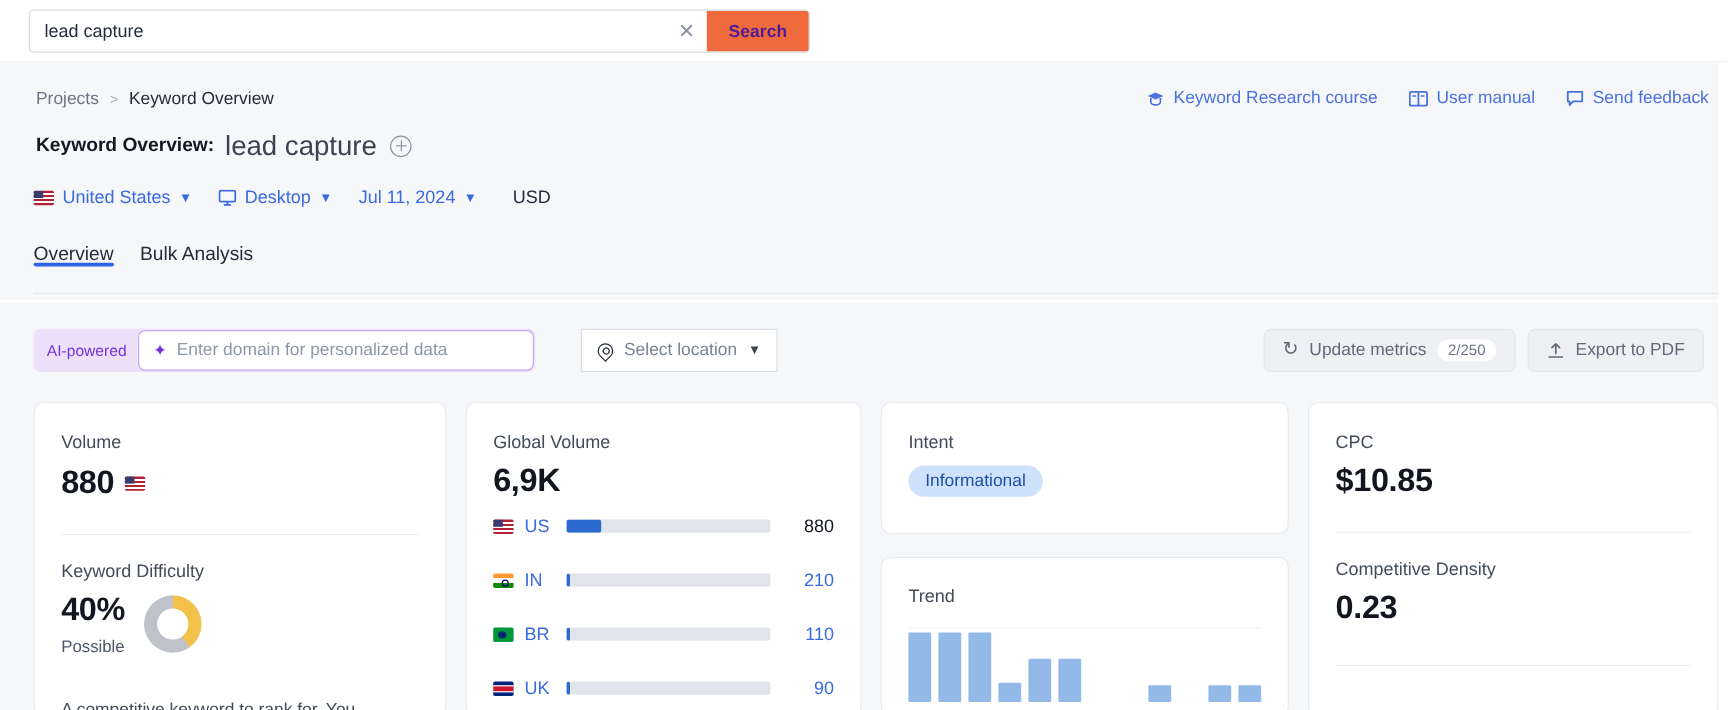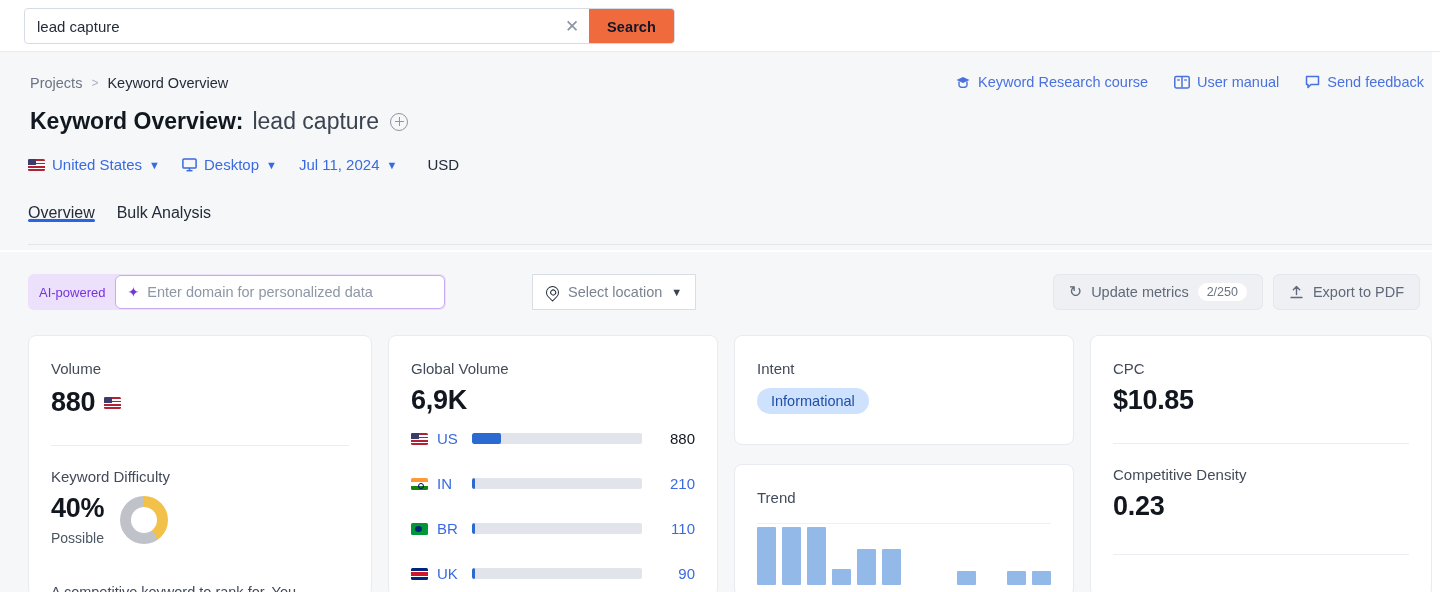--- a/index.html
+++ b/index.html
@@ -27,21 +27,21 @@
     font-family: "Liberation Sans", sans-serif; font-size: 15px; color: #242c3a;
     background: transparent;
   }
   .search-input::placeholder { color: #9aa3b0; }
   .search-clear {
     width: 34px; display: flex; align-items: center; justify-content: center;
     color: #8a93a3; font-size: 17px; cursor: pointer; background: transparent;
     border: none; font-family: "Liberation Sans", sans-serif; line-height: 1;
   }
   .search-btn {
-    background: #ef6a3c; color: #0f172a; border: none; cursor: pointer;
+    background: #ef6a3c; color: #4c1d95; border: none; cursor: pointer;
     padding: 10px 18px; font-size: 14.5px; font-weight: 700;
     font-family: "Liberation Sans", sans-serif; letter-spacing: .1px;
   }
 
   
   .page-head {
     position: absolute; left: 0; top: 52px; width: 1432px; height: 198px;
     background: #f6f7f9;
   }
   .breadcrumb {
@@ -56,21 +56,21 @@
     position: absolute; right: 8px; top: 22px;
     display: flex; align-items: center; gap: 26px;
     font-size: 14.5px; color: #3a6ae0;
   }
   .toplink { display: flex; align-items: flex-end; gap: 7px; color: #4a71dd; cursor: pointer; }
 
   .title-row {
     position: absolute; left: 30px; top: 56px;
     display: flex; align-items: center; gap: 9px;
   }
-  .title-strong { font-size: 23px; font-weight: 700; color: #111820; }
+  .title-strong { font-size: 16px; font-weight: 700; color: #111820; }
   .title-kw { font-size: 23px; font-weight: 400; color: #3b434f; }
   .plus-circle {
     width: 18px; height: 18px; border: 1.4px solid #8d96a4; border-radius: 50%;
     position: relative; cursor: pointer; margin-left: 2px;
   }
   .plus-circle::before, .plus-circle::after {
     content: ""; position: absolute; background: #8d96a4;
   }
   .plus-circle::before { left: 3.5px; top: 7.6px; width: 9px; height: 1.4px; }
   .plus-circle::after  { top: 3.5px; left: 7.6px; height: 9px; width: 1.4px; }
@@ -133,21 +133,21 @@
   .ai-input {
     border: none; outline: none; flex: 1; font-size: 14.5px; color: #242c3a;
     font-family: "Liberation Sans", sans-serif; background: transparent;
   }
   .ai-input::placeholder { color: #8e97a5; }
   .sparkle { color: #7533e0; font-size: 14px; line-height: 1; }
 
   .loc-select {
     position: absolute; left: 484px; top: 22px; height: 36px;
     background: #fff; border: 1px solid #d9dee5; border-radius: 0;
-    display: flex; align-items: center; gap: 9px; padding: 0 13px; cursor: pointer; margin-left: 48px;
+    display: flex; align-items: center; gap: 9px; padding: 0 13px; cursor: pointer;
   }
   .loc-text { font-size: 14.5px; color: #7a8392; }
   .pin {
     width: 13px; height: 13px; border: 1.6px solid #242c3a; border-radius: 50% 50% 50% 0;
     transform: rotate(-45deg); position: relative;
   }
   .pin::after { content:""; position:absolute; left:3px; top:3px; width:4px; height:4px;
                 border:1.4px solid #242c3a; border-radius:50%; }
 
   .tb-right { position: absolute; right: 12px; top: 22px; display: flex; align-items: center; gap: 10px; }

